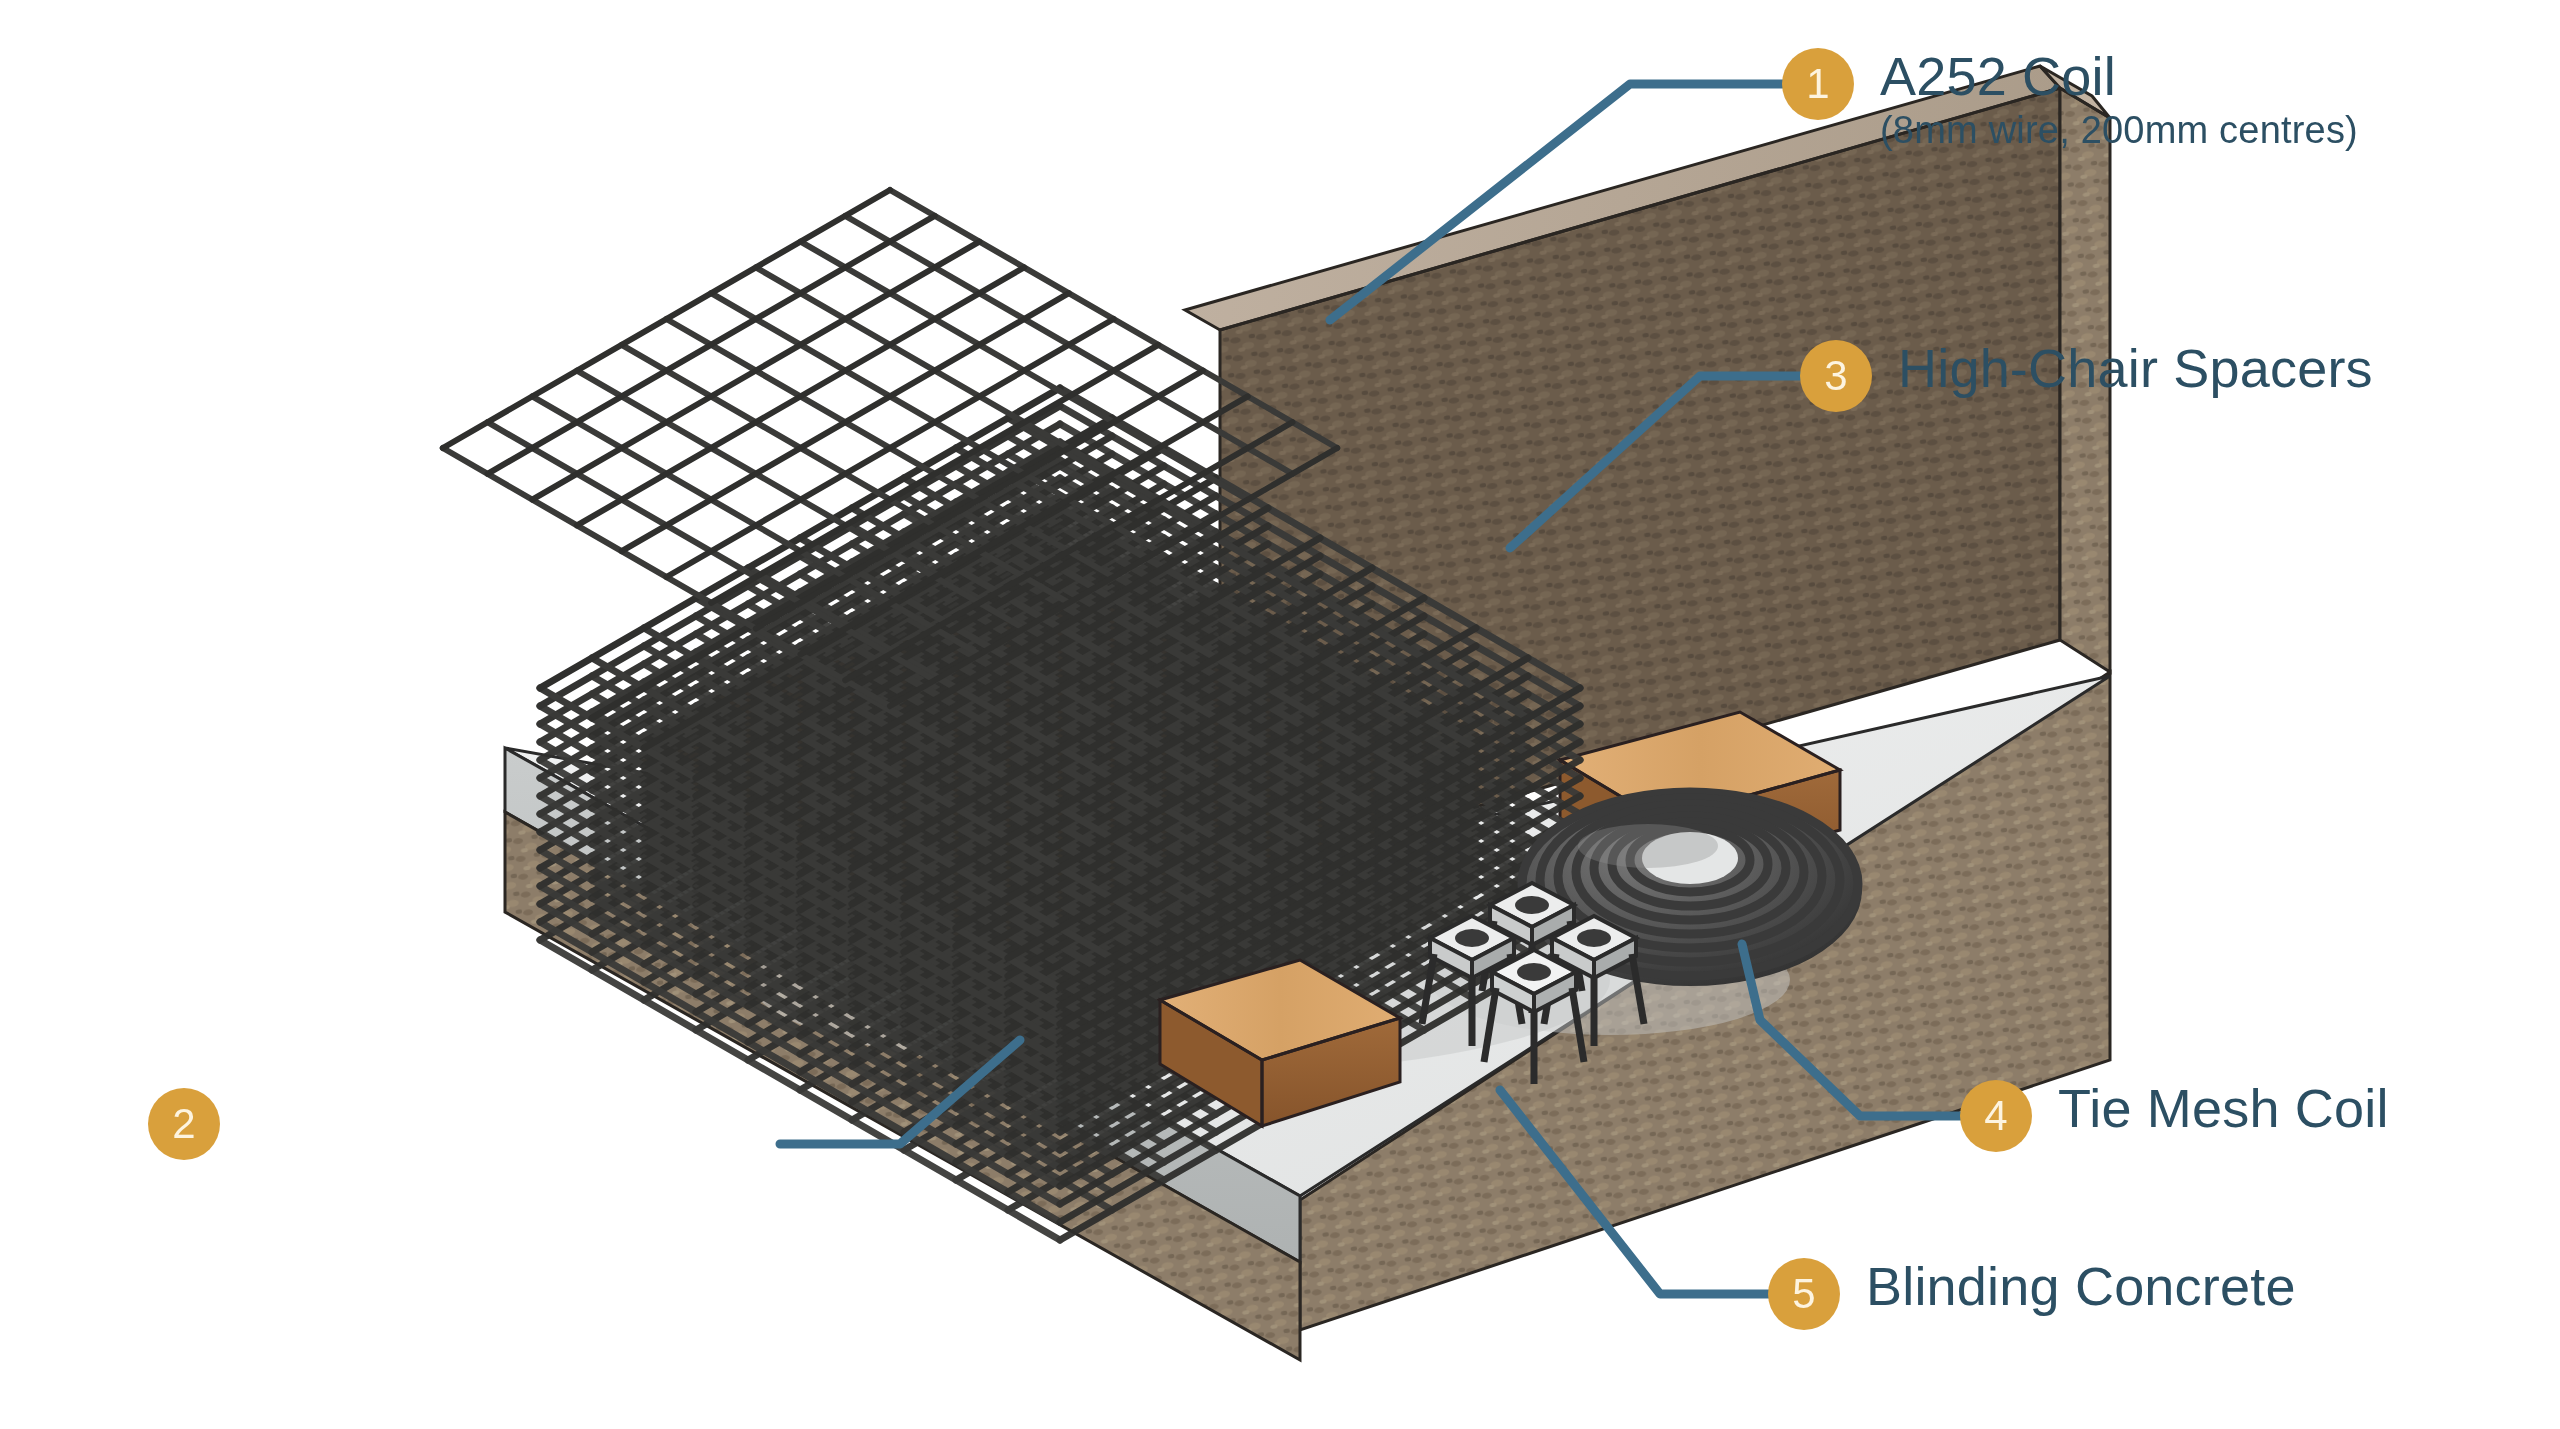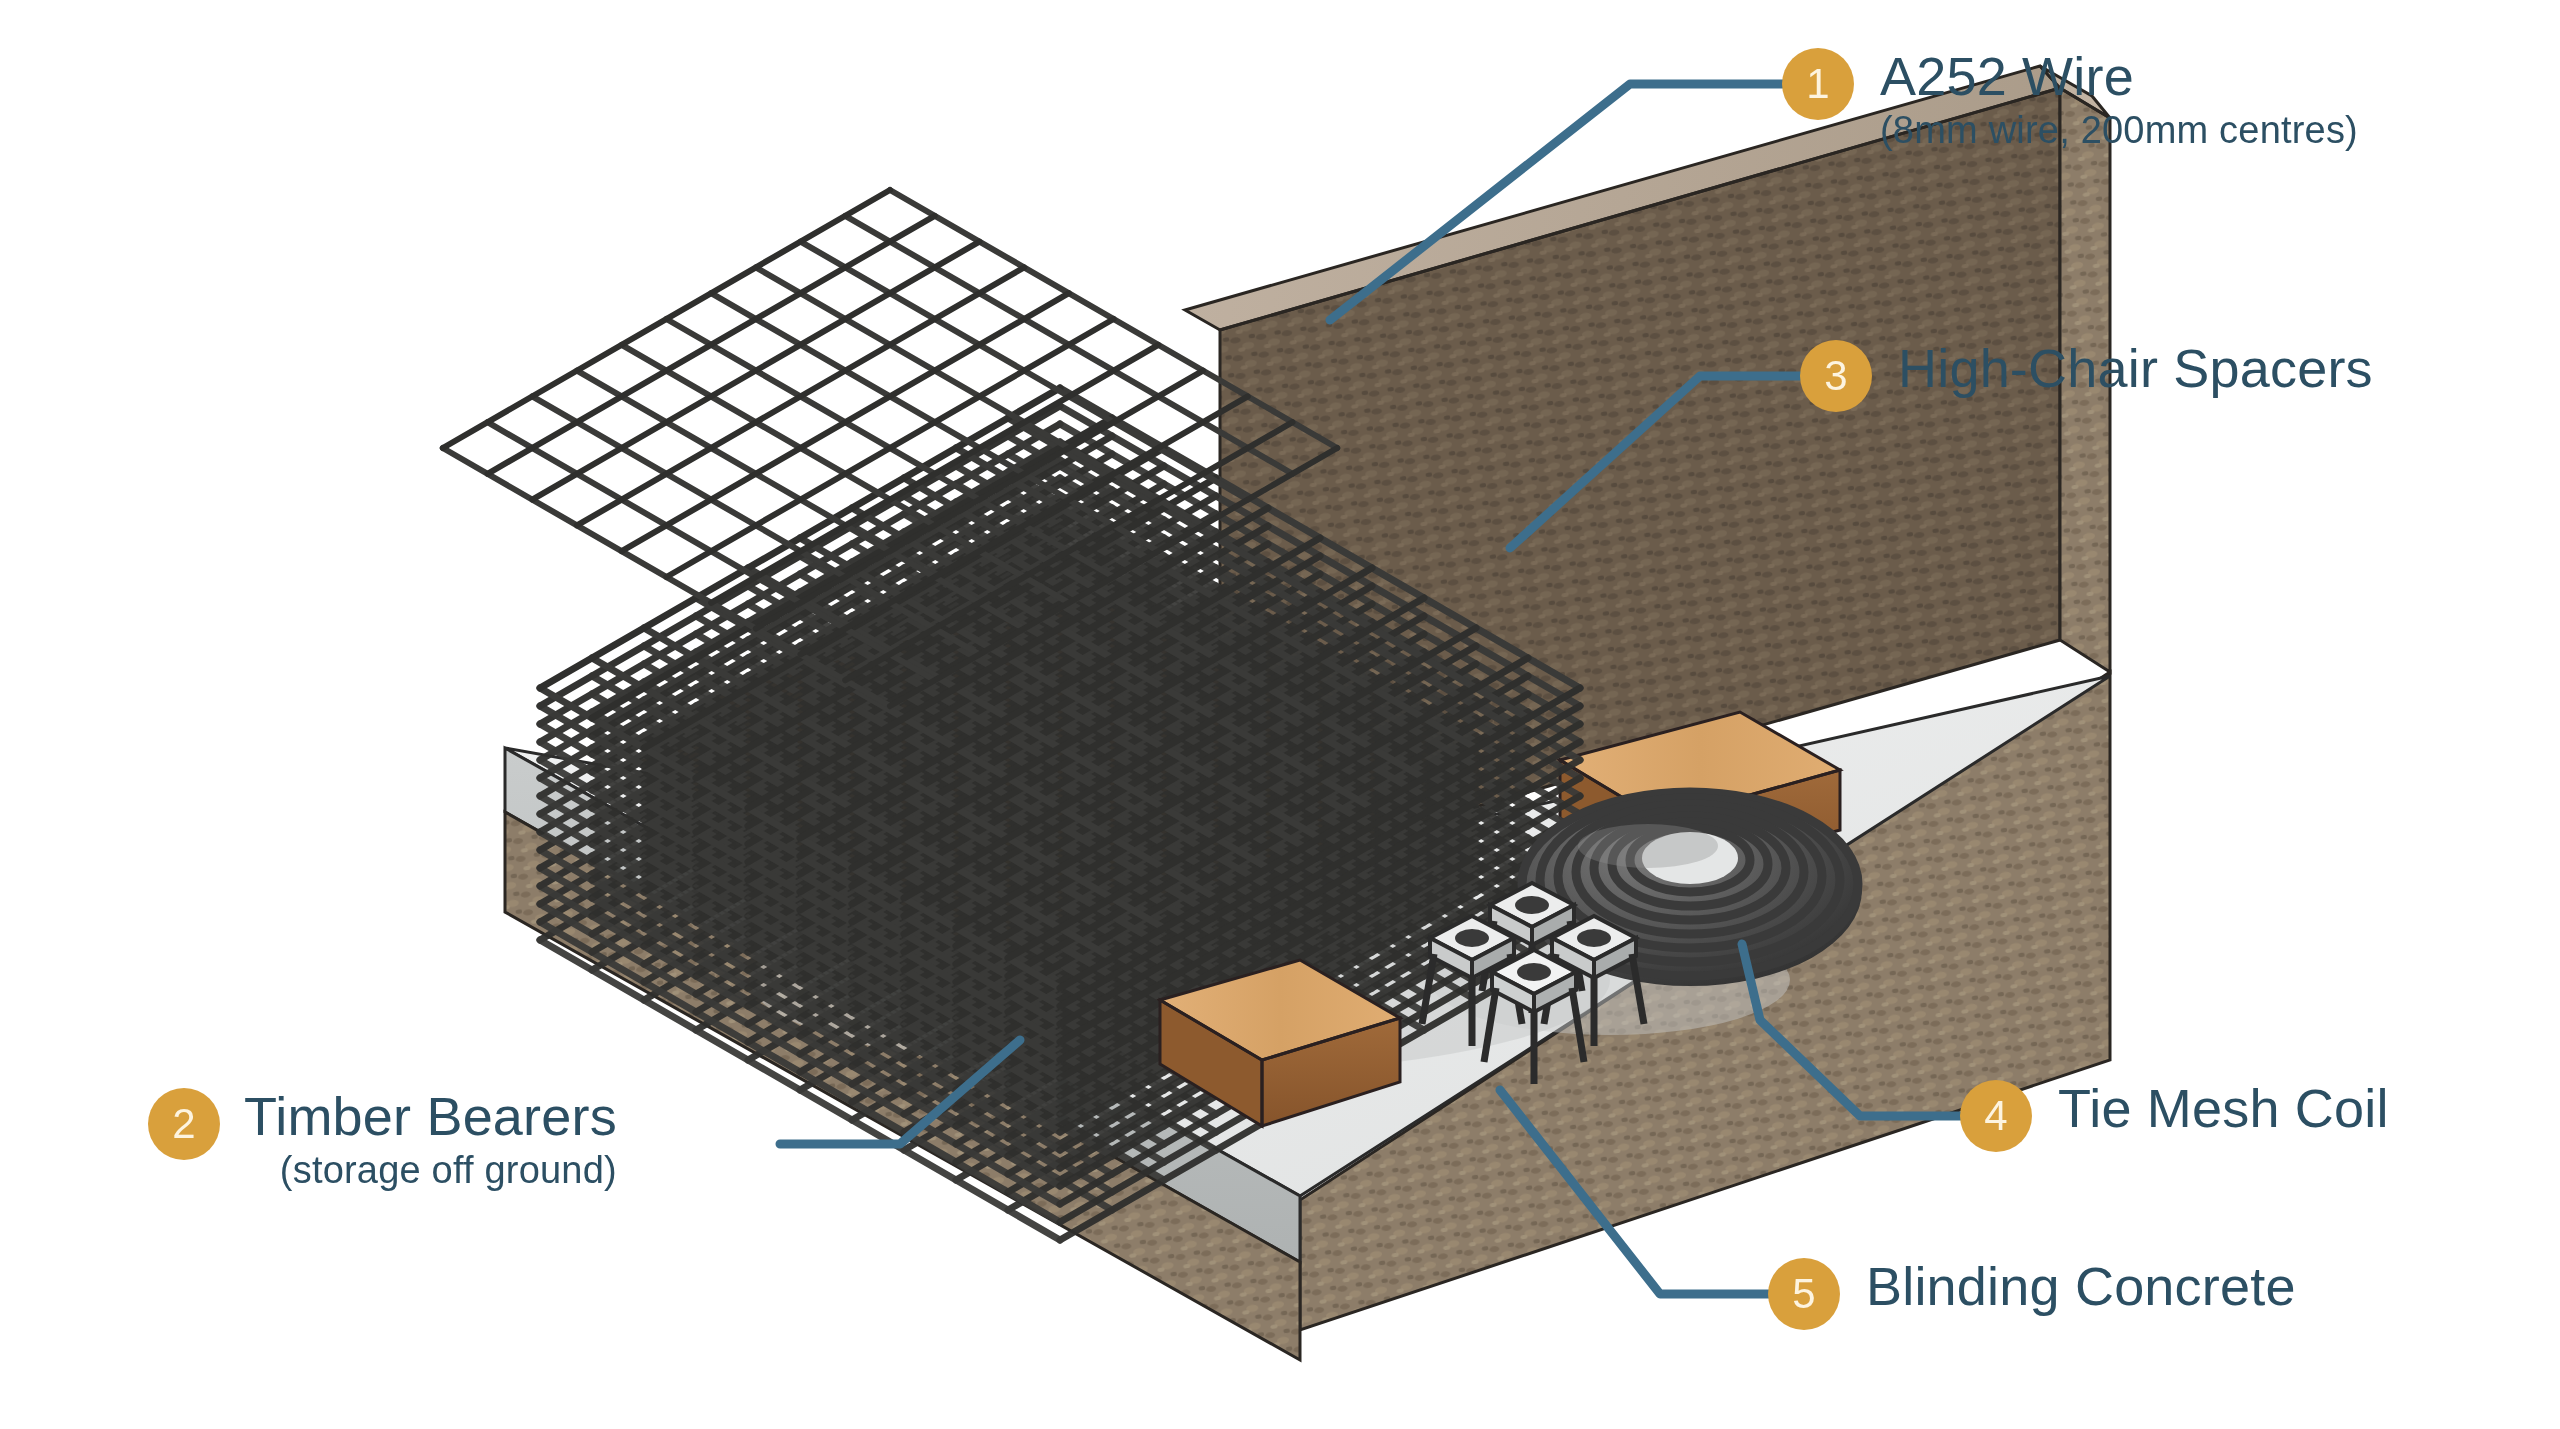--- a/index.html
+++ b/index.html
@@ -292,21 +292,21 @@
       <polyline points="1806,376 1700,376 1510,548"></polyline>
       <polyline points="1968,1116 1860,1116 1760,1020 1742,944"></polyline>
       <polyline points="1776,1294 1660,1294 1500,1090"></polyline>
       <polyline points="780,1144 900,1144 1020,1040"></polyline>
     </g>
   </svg>
 
   <div class="callout" id="co1">
     <div class="badge">1</div>
     <div class="ctext">
-      <div class="ctitle">A252 Wire</div>
+      <div class="ctitle">A252 Coil</div>
       <div class="csub">(8mm wire, 200mm centres)</div>
     </div>
   </div>
 
   <div class="callout" id="co3">
     <div class="badge">3</div>
     <div class="ctext">
       <div class="ctitle">High-Chair Spacers</div>
     </div>
   </div>
@@ -320,19 +320,15 @@
 
   <div class="callout" id="co5">
     <div class="badge">5</div>
     <div class="ctext">
       <div class="ctitle">Blinding Concrete</div>
     </div>
   </div>
 
   <div class="callout" id="co2">
     <div class="badge">2</div>
-    <div class="ctext">
-      <div class="ctitle">Timber Bearers</div>
-      <div class="csub">(storage off ground)</div>
-    </div>
   </div>
 
 </div>
 
 </body></html>

